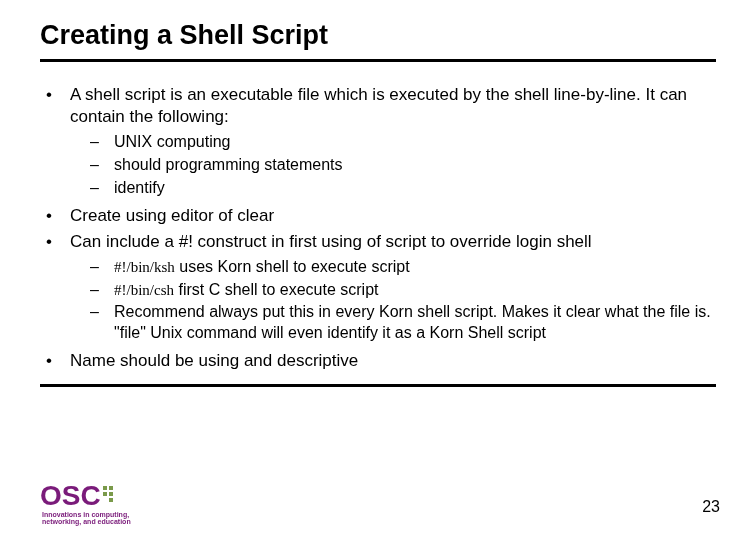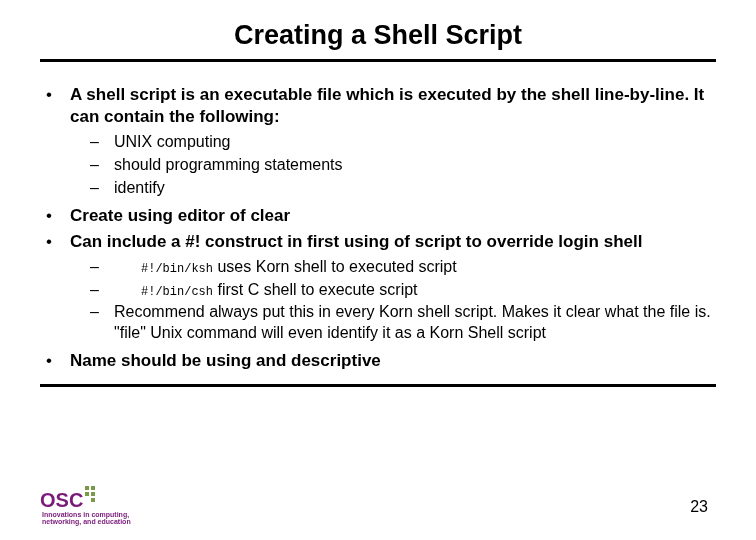--- a/index.html
+++ b/index.html
@@ -12,21 +12,20 @@
     position: relative;
     overflow: hidden;
   }
   .slide {
     padding: 20px 40px 0 40px;
   }
   .title {
     font-size: 27px;
     font-weight: bold;
     margin-bottom: 8px;
-    text-align: center;
   }
   .title-rule {
     border: none;
     border-top: 3px solid #000;
     margin-bottom: 22px;
   }
   .content {
     font-size: 17px;
     line-height: 1.3;
   }
@@ -39,43 +38,42 @@
     margin-bottom: 4px;
   }
   ul.main > li > .bullet {
     width: 30px;
     flex-shrink: 0;
     text-align: left;
     padding-left: 6px;
   }
   ul.main > li > .txt {
     flex: 1;
-    font-weight: bold;
+    font-weight: normal;
   }
   ul.sub {
     list-style: none;
     margin-left: 50px;
     margin-bottom: 6px;
     font-size: 16px;
   }
   ul.sub > li {
     display: flex;
     margin-bottom: 2px;
   }
   ul.sub > li > .dash {
     width: 24px;
     flex-shrink: 0;
   }
   ul.sub > li > .txt {
     flex: 1;
   }
   code.path {
-    font-family: Liberation Mono, monospace;
-    font-size: 12px;
-    margin-left: 27px;
+    font-family: Liberation Serif, serif;
+    font-size: 15px;
   }
   .footer-rule {
     border: none;
     border-top: 3px solid #000;
     margin: 12px 40px 0 40px;
   }
   .footer {
     position: absolute;
     left: 40px;
     bottom: 14px;
@@ -83,21 +81,21 @@
     align-items: flex-end;
     gap: 2px;
   }
   .logo-main {
     display: flex;
     align-items: flex-end;
   }
   .logo-letter {
     font-family: Arial, sans-serif;
     font-weight: 900;
-    font-size: 20px;
+    font-size: 28px;
     color: #7a1b7a;
     line-height: 1;
   }
   .logo-dots {
     width: 14px;
     height: 28px;
     position: relative;
     margin-left: 2px;
   }
   .logo-dots .d {
@@ -110,21 +108,21 @@
     font-size: 7px;
     color: #7a1b7a;
     margin-left: 2px;
     margin-top: 1px;
     line-height: 1.1;
     font-weight: bold;
   }
   .tag-wrap { display:flex; flex-direction:column; }
   .page-num {
     position: absolute;
-    right: 48px;
+    right: 36px;
     bottom: 24px;
     font-size: 16px;
     color: #000;
   }
 </style>
 </head>
 <body>
 
 <div class="slide">
   <div class="title">Creating a Shell Script</div>
@@ -157,21 +155,21 @@
         <span class="txt">Create using editor of clear</span>
       </li>
       <li>
         <span class="bullet">•</span>
         <span class="txt">Can include a #! construct in first using of script to override login shell</span>
       </li>
     </ul>
     <ul class="sub">
       <li>
           <span class="dash">–</span>
-          <span class="txt"><code class="path">#!/bin/ksh</code><span> uses Korn shell to executed script</span></span>
+          <span class="txt"><code class="path">#!/bin/ksh</code><span> uses Korn shell to execute script</span></span>
         </li>
       <li>
           <span class="dash">–</span>
           <span class="txt"><code class="path">#!/bin/csh</code><span> first C shell to execute script</span></span>
         </li>
       <li>
           <span class="dash">–</span>
           <span class="txt">Recommend always put this in every Korn shell script. Makes it clear what the file is. "file" Unix command will even identify it as a Korn Shell script</span>
         </li>
     </ul>

